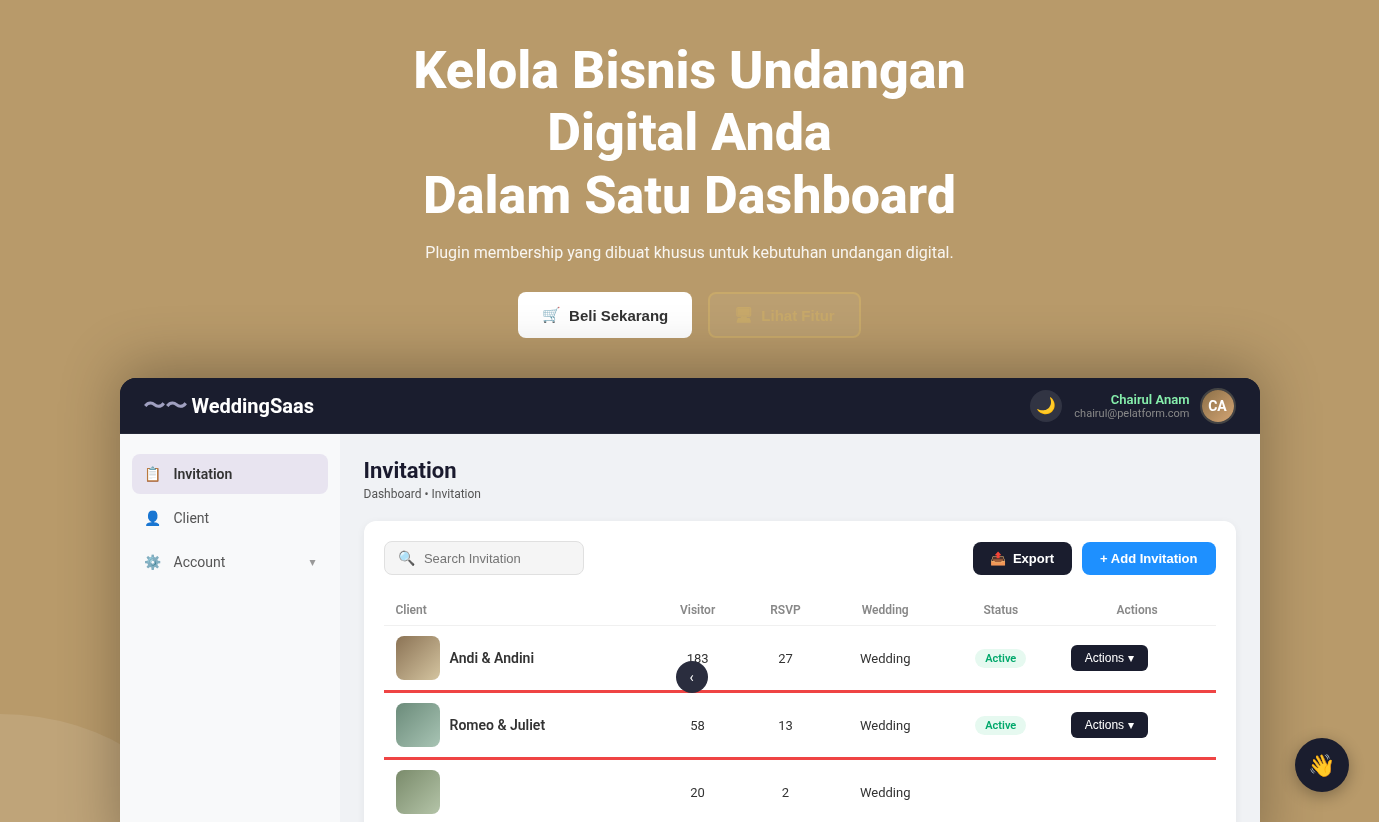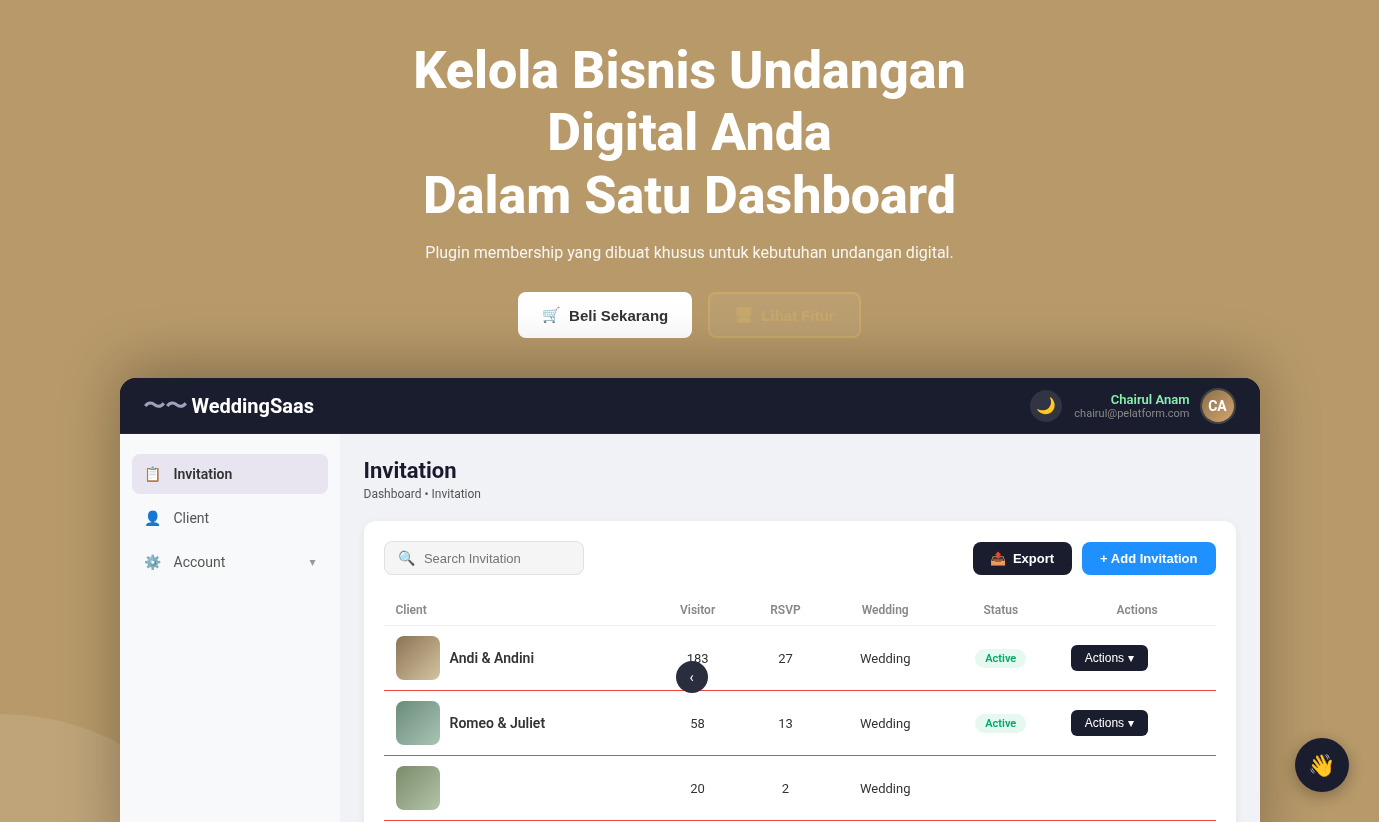--- a/index.html
+++ b/index.html
@@ -336,21 +336,21 @@
       color: #888;
       text-align: left;
       padding: 8px 12px;
       border-bottom: 1px solid #f0f0f0;
     }
 
     .table td {
       padding: 10px 12px;
       font-size: 13px;
       color: #333;
-      border-bottom: 1px solid #ef4444;
+      border-bottom: 3px solid #ef4444;
       vertical-align: middle;
     }
 
     .table td.center {
       text-align: center;
     }
 
     .invitation-title {
       display: flex;
       align-items: center;

